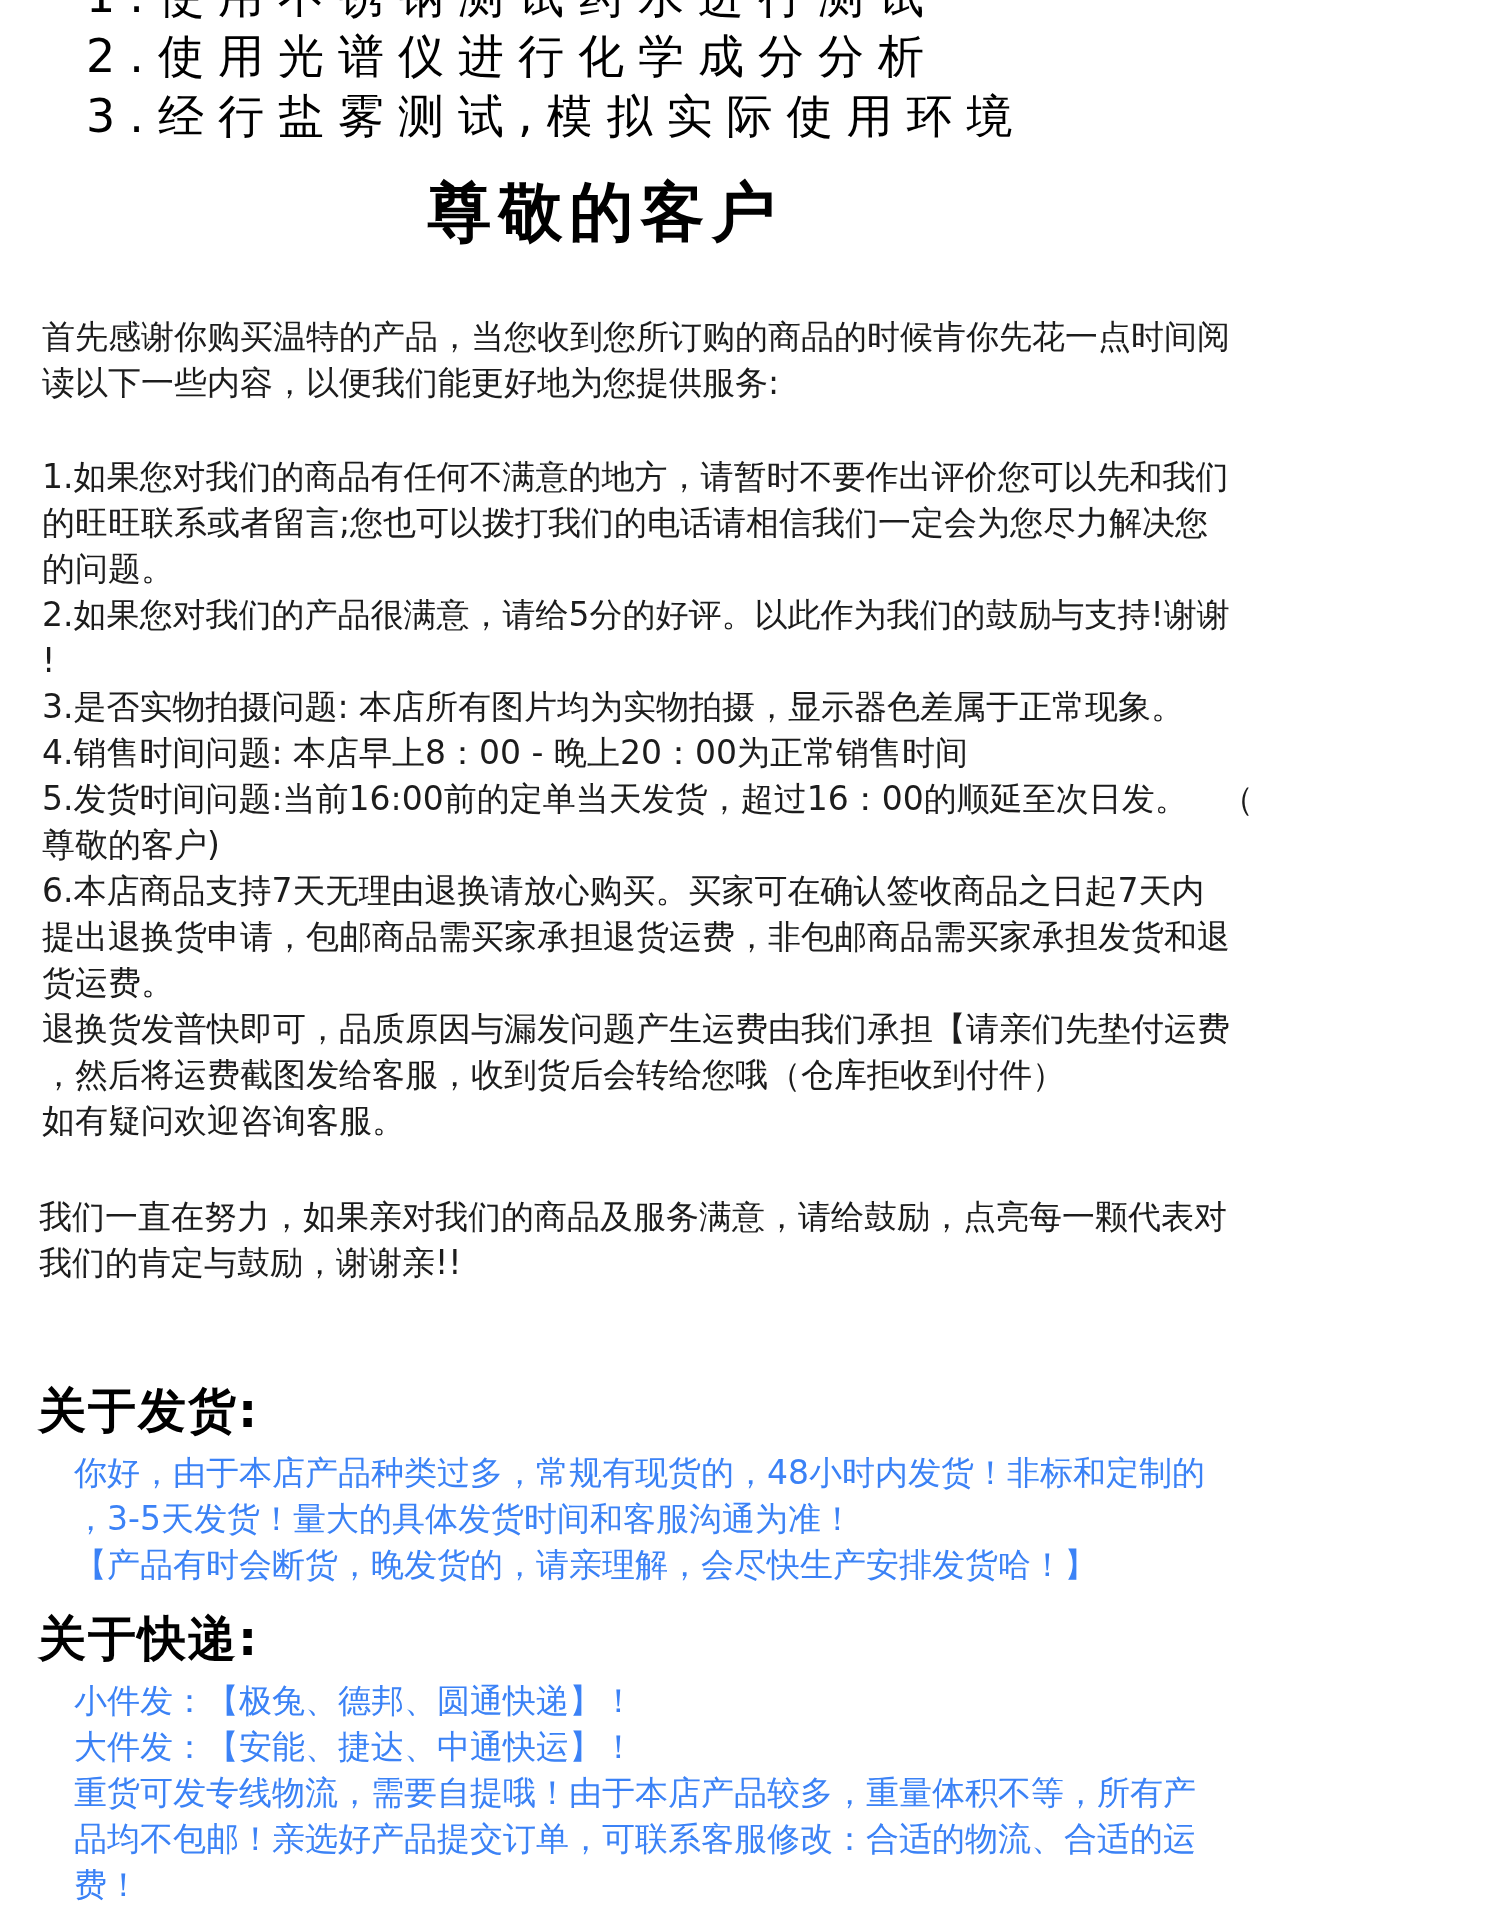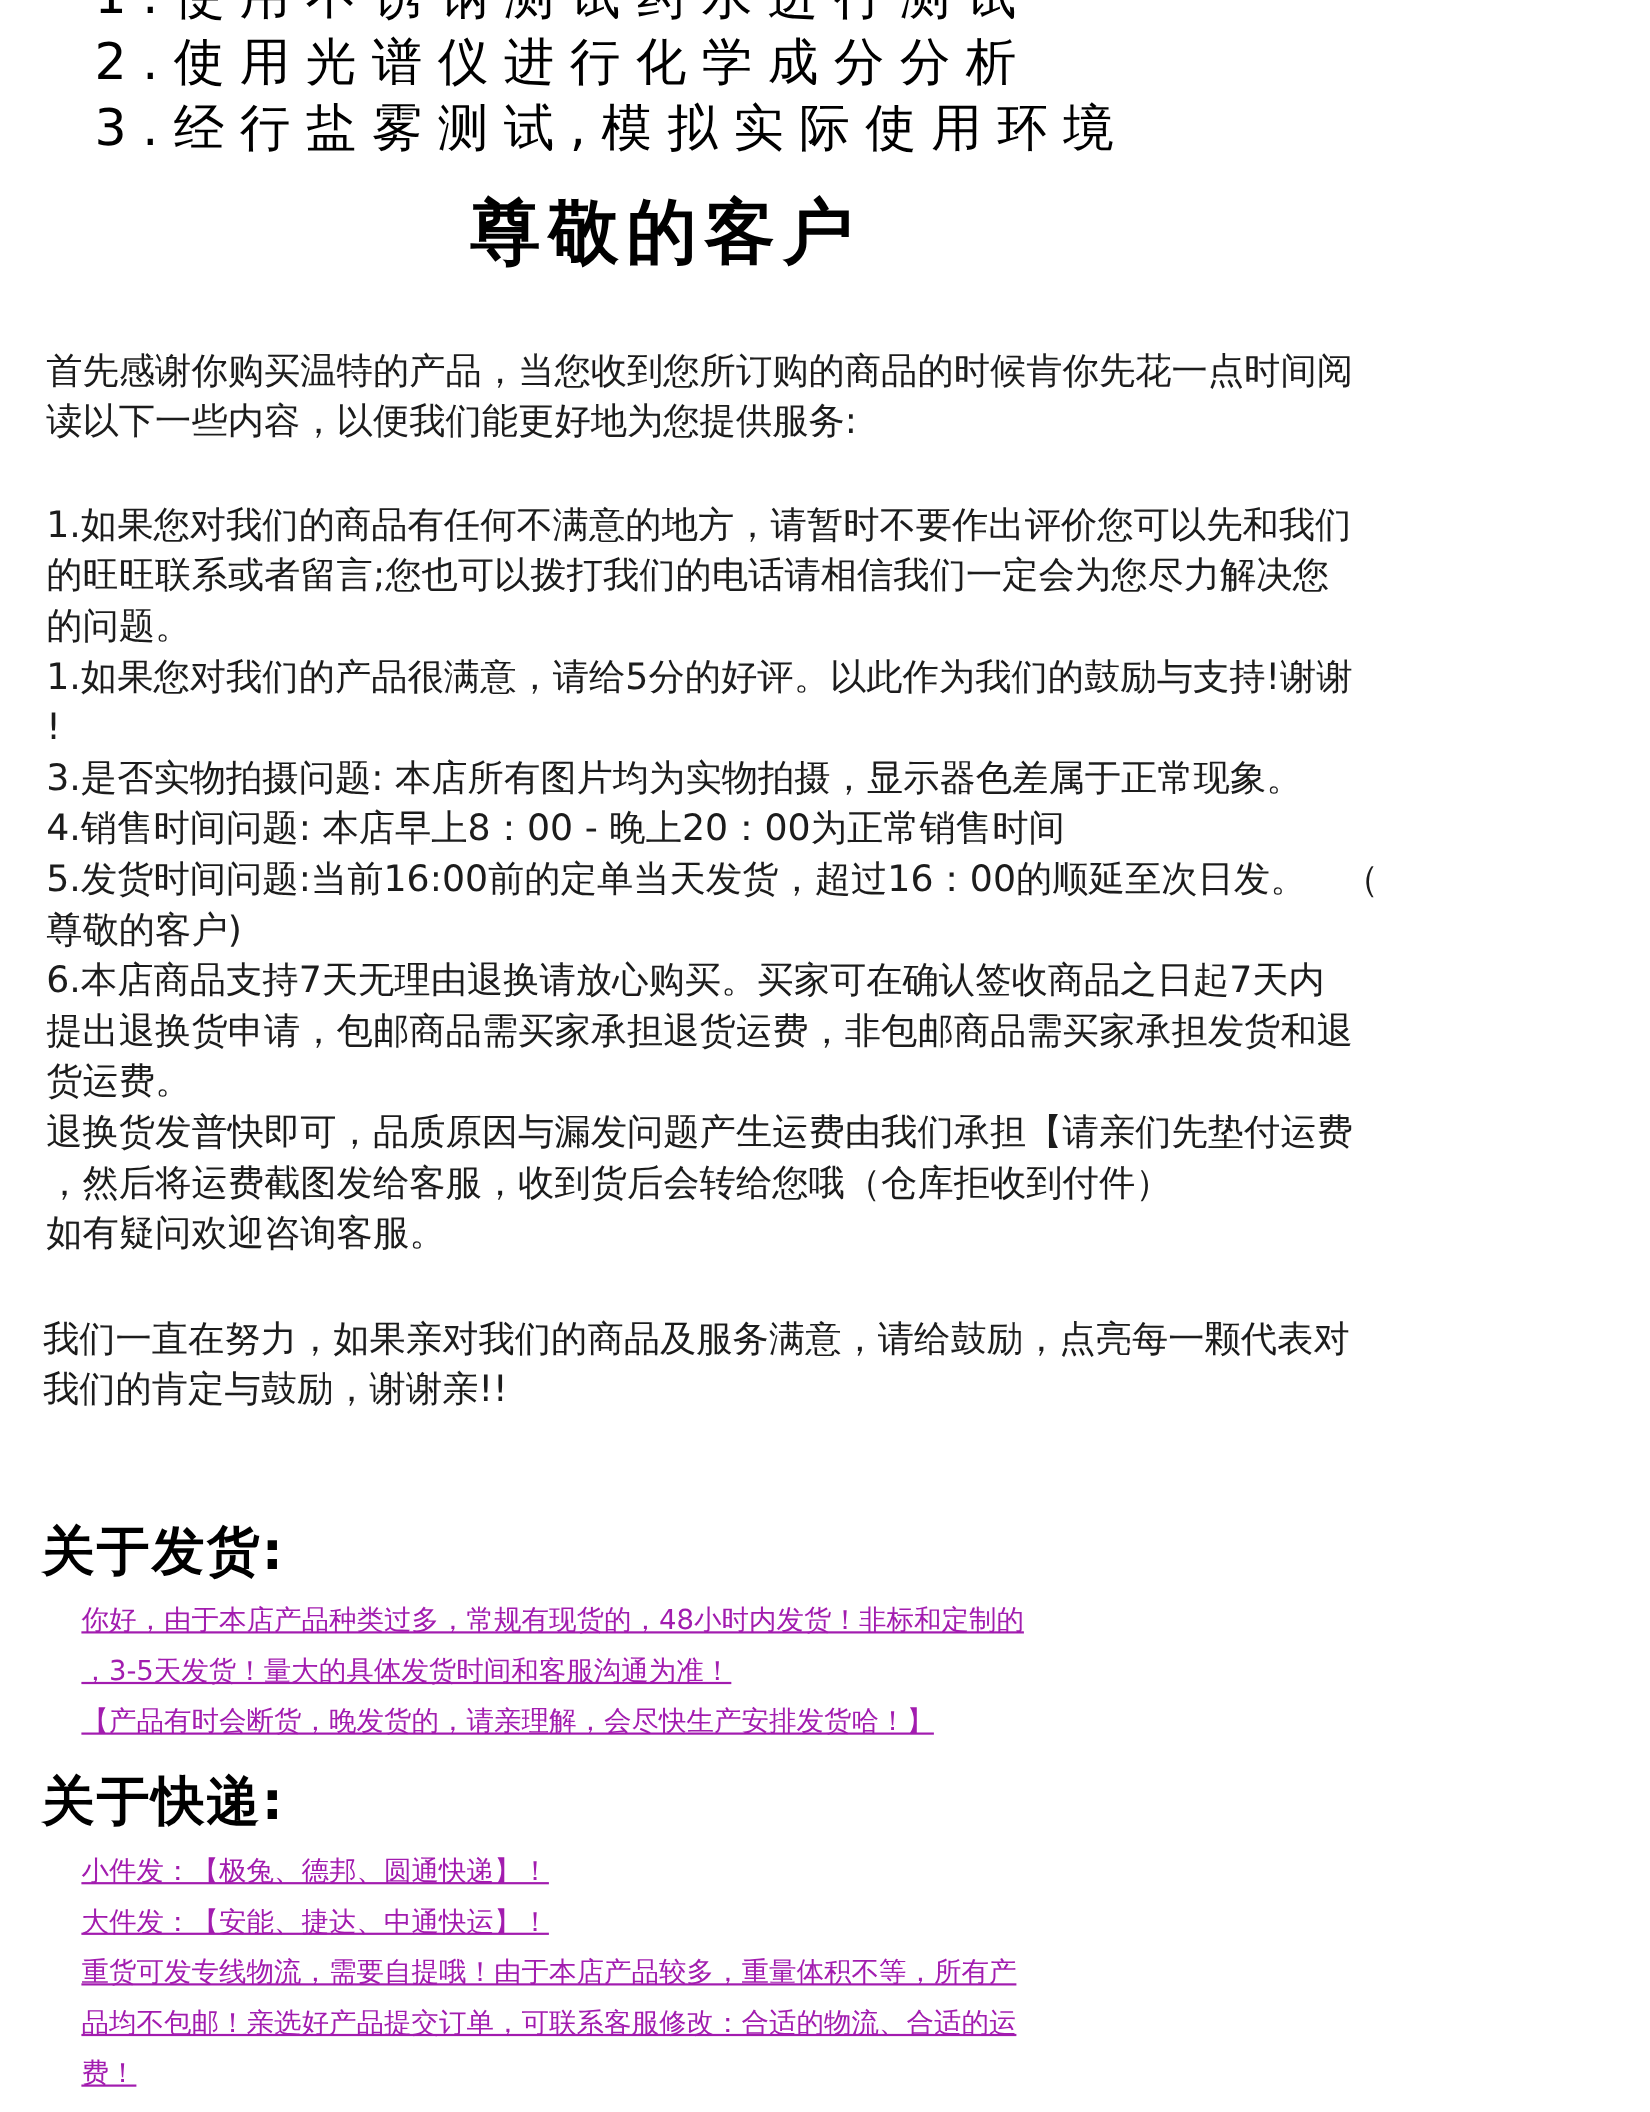--- a/index.html
+++ b/index.html
@@ -55,25 +55,24 @@
     line-height: 64px;
     font-weight: 900;
     letter-spacing: 2px;
     color: #000000;
   }
   .shipping-title { margin-top: 92px; }
   .express-title  { margin-top: 18px; }
   .sub-para {
     margin-left: 74px;
     margin-top: 8px;
-    font-size: 25px;
+    font-size: 33px;
     line-height: 46px;
-    color: #a21caf;
+    color: #3b82f6;
     white-space: nowrap;
-    text-decoration: underline;
   }
   .line { min-height: 46px; }
 </style>
 </head>
 <body>
 
 <div class="content">
 
   <div class="test-steps">
     <div class="line">1.使用不锈钢测试药水进行测试</div>
@@ -85,21 +84,21 @@
 
   <div class="body-para intro">
     <div class="line">首先感谢你购买温特的产品，当您收到您所订购的商品的时候肯你先花一点时间阅</div>
     <div class="line">读以下一些内容，以便我们能更好地为您提供服务:</div>
   </div>
 
   <div class="body-para notice">
     <div class="line">1.如果您对我们的商品有任何不满意的地方，请暂时不要作出评价您可以先和我们</div>
     <div class="line">的旺旺联系或者留言;您也可以拨打我们的电话请相信我们一定会为您尽力解决您</div>
     <div class="line">的问题。</div>
-    <div class="line">1.如果您对我们的产品很满意，请给5分的好评。以此作为我们的鼓励与支持!谢谢</div>
+    <div class="line">2.如果您对我们的产品很满意，请给5分的好评。以此作为我们的鼓励与支持!谢谢</div>
     <div class="line">!</div>
     <div class="line">3.是否实物拍摄问题: 本店所有图片均为实物拍摄，显示器色差属于正常现象。</div>
     <div class="line">4.销售时间问题: 本店早上8：00 - 晚上20：00为正常销售时间</div>
     <div class="line">5.发货时间问题:当前16:00前的定单当天发货，超过16：00的顺延至次日发。　（</div>
     <div class="line">尊敬的客户)</div>
     <div class="line">6.本店商品支持7天无理由退换请放心购买。买家可在确认签收商品之日起7天内</div>
     <div class="line">提出退换货申请，包邮商品需买家承担退货运费，非包邮商品需买家承担发货和退</div>
     <div class="line">货运费。</div>
     <div class="line">退换货发普快即可，品质原因与漏发问题产生运费由我们承担【请亲们先垫付运费</div>
     <div class="line">，然后将运费截图发给客服，收到货后会转给您哦（仓库拒收到付件）</div>

